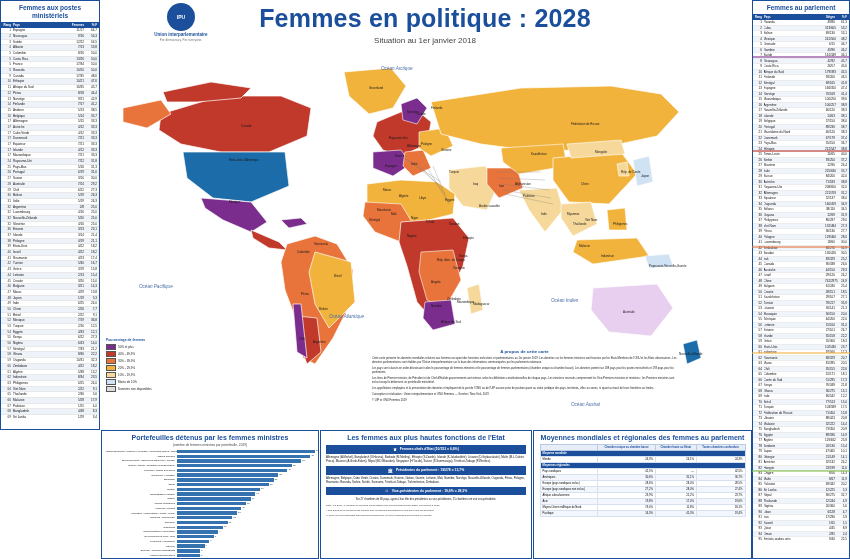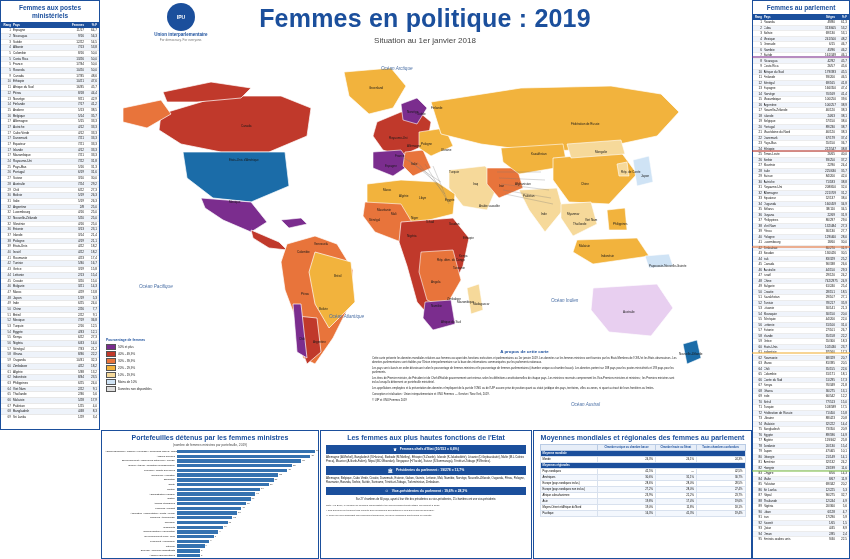--- a/index.html
+++ b/index.html
@@ -129,21 +129,21 @@
 
   <div class="header">
     <div class="logo-ipu">
       <div class="ring">
           <span>IPU</span>
         </div>
       <div class="t1">Union interparlementaire</div>
       <div class="t2">For democracy. For everyone.</div>
     </div>
 
-    <div class="title">Femmes en politique : 2019</div>
+    <div class="title">Femmes en politique : 2028</div>
     <div class="subtitle">Situation au 1er janvier 2018</div>
 
   </div>
 
   <div class="panel-left">
     <div class="ptitle">Femmes aux postes ministériels</div>
     <div class="phead">
       <span class="rk" style="width:8px;text-align:right;">Rang</span>
       <span style="flex:1;padding-left:2px;">Pays</span>
       <span style="width:12px;text-align:right;">Femmes</span>

